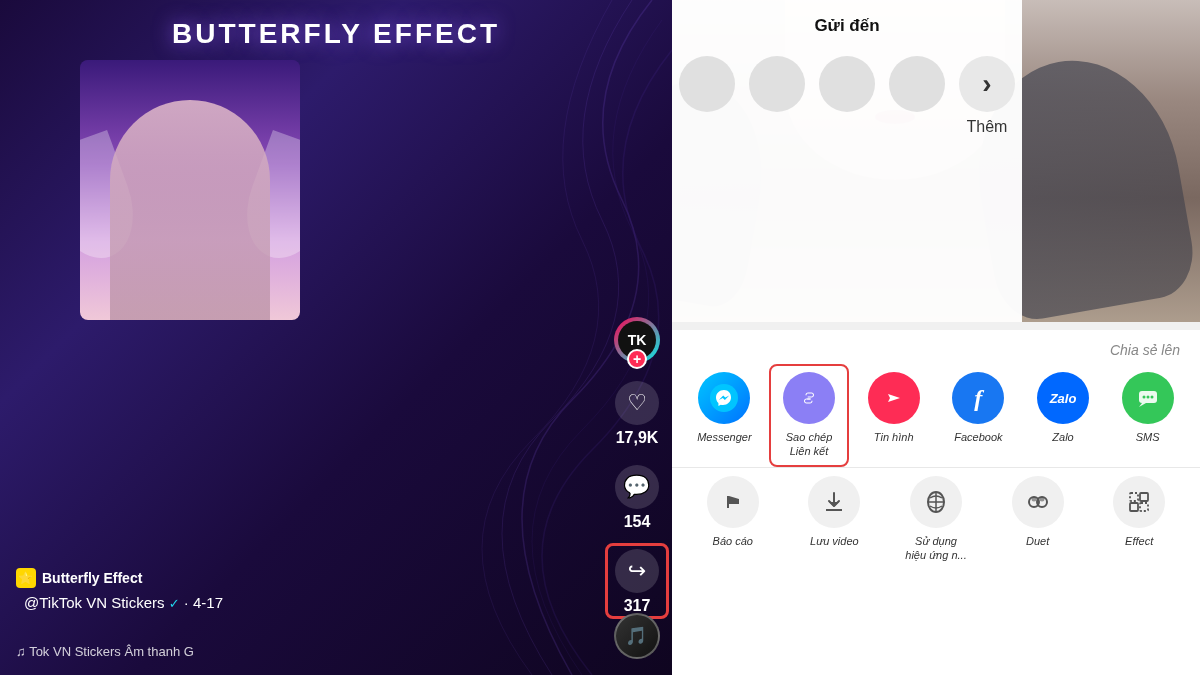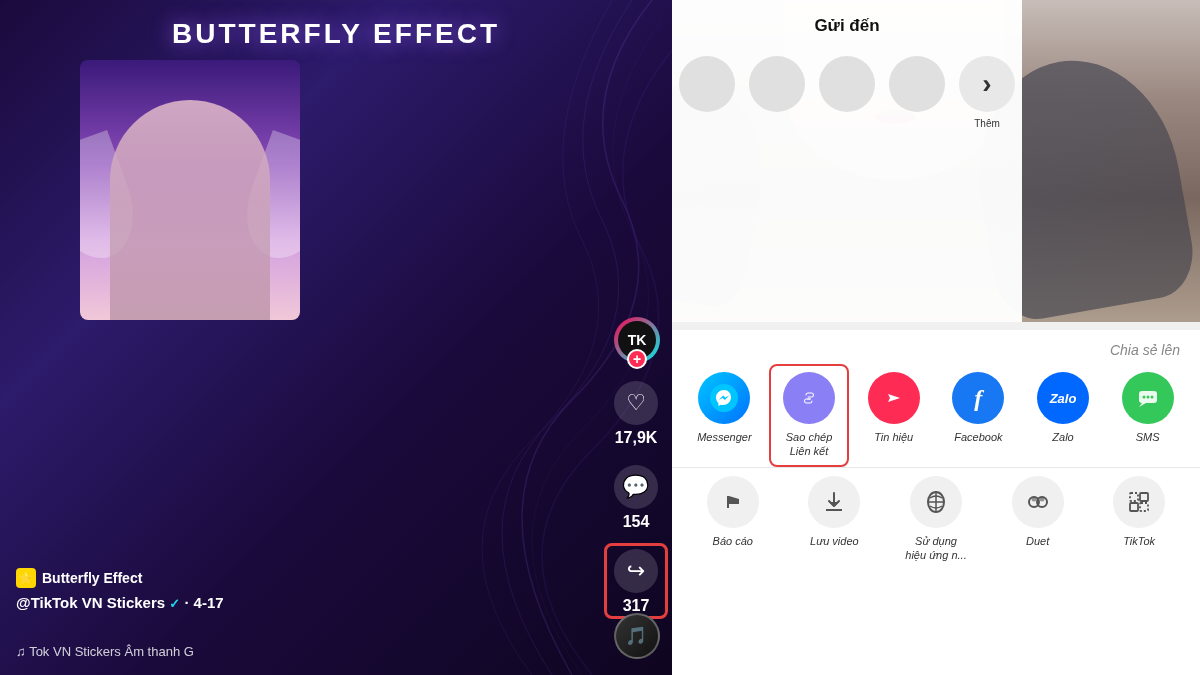--- a/index.html
+++ b/index.html
@@ -117,22 +117,23 @@
 
     .song-name {
       color: white;
       font-size: 14px;
       font-weight: 600;
     }
 
     .username {
       color: white;
       font-size: 15px;
-      font-weight: 700;
+      font-weight: 400;
       margin-bottom: 4px;
+      margin-left: 8px;
     }
 
     .username .verified {
       color: #20d5ec;
       font-size: 13px;
     }
 
     .description {
       color: rgba(255,255,255,0.9);
       font-size: 13px;
@@ -150,21 +151,21 @@
       gap: 6px;
     }
 
     
     .action-bar {
       position: absolute;
       right: 12px;
       bottom: 60px;
       display: flex;
       flex-direction: column;
-      align-items: flex-start;
+      align-items: center;
       gap: 18px;
     }
 
     .action-btn {
       display: flex;
       flex-direction: column;
       align-items: center;
       gap: 4px;
       cursor: pointer;
     }
@@ -275,21 +276,21 @@
       border-radius: 50%;
       background: linear-gradient(135deg, #e8e8e8, #d0d0d0);
       display: flex;
       align-items: center;
       justify-content: center;
       font-size: 22px;
       color: #888;
     }
 
     .contact-name {
-      font-size: 10px;
+      font-size: 16px;
       color: #333;
       text-align: center;
       max-width: 60px;
       overflow: hidden;
       text-overflow: ellipsis;
       white-space: nowrap;
     }
 
     
     .more-btn-item {
@@ -572,21 +573,21 @@
         </div>
         <span class="app-label">Sao chép<br>Liên kết</span>
       </div>
 
       <div class="share-app-item">
         <div class="app-icon-circle app-icon-tin-nhan">
           <svg width="28" height="28" viewBox="0 0 28 28" fill="white">
             <polygon points="8,10 20,14 8,18 10,14" fill="white"></polygon>
           </svg>
         </div>
-        <span class="app-label">Tin hiệu</span>
+        <span class="app-label">Tin hình</span>
       </div>
 
       <div class="share-app-item">
         <div class="app-icon-circle app-icon-facebook">
           <span style="color:white; font-size:24px; font-weight:900; font-family:serif;">f</span>
         </div>
         <span class="app-label">Facebook</span>
       </div>
 
       <div class="share-app-item">
@@ -661,20 +662,20 @@
 
       <div class="share-app-item">
         <div class="app-icon-circle" style="background:#f0f0f0; width:52px; height:52px;">
           <svg width="28" height="28" viewBox="0 0 28 28">
             <rect x="5" y="5" width="8" height="8" rx="1" fill="none" stroke="#555" stroke-width="1.8" stroke-dasharray="2,2"></rect>
             <rect x="15" y="5" width="8" height="8" rx="1" fill="none" stroke="#555" stroke-width="1.8"></rect>
             <rect x="5" y="15" width="8" height="8" rx="1" fill="none" stroke="#555" stroke-width="1.8"></rect>
             <rect x="15" y="15" width="8" height="8" rx="1" fill="none" stroke="#555" stroke-width="1.8" stroke-dasharray="2,2"></rect>
           </svg>
         </div>
-        <span class="app-label">TikTok</span>
+        <span class="app-label">Effect</span>
       </div>
 
 
     </div>
 
   </div>
 </div>
 
 </body></html>

